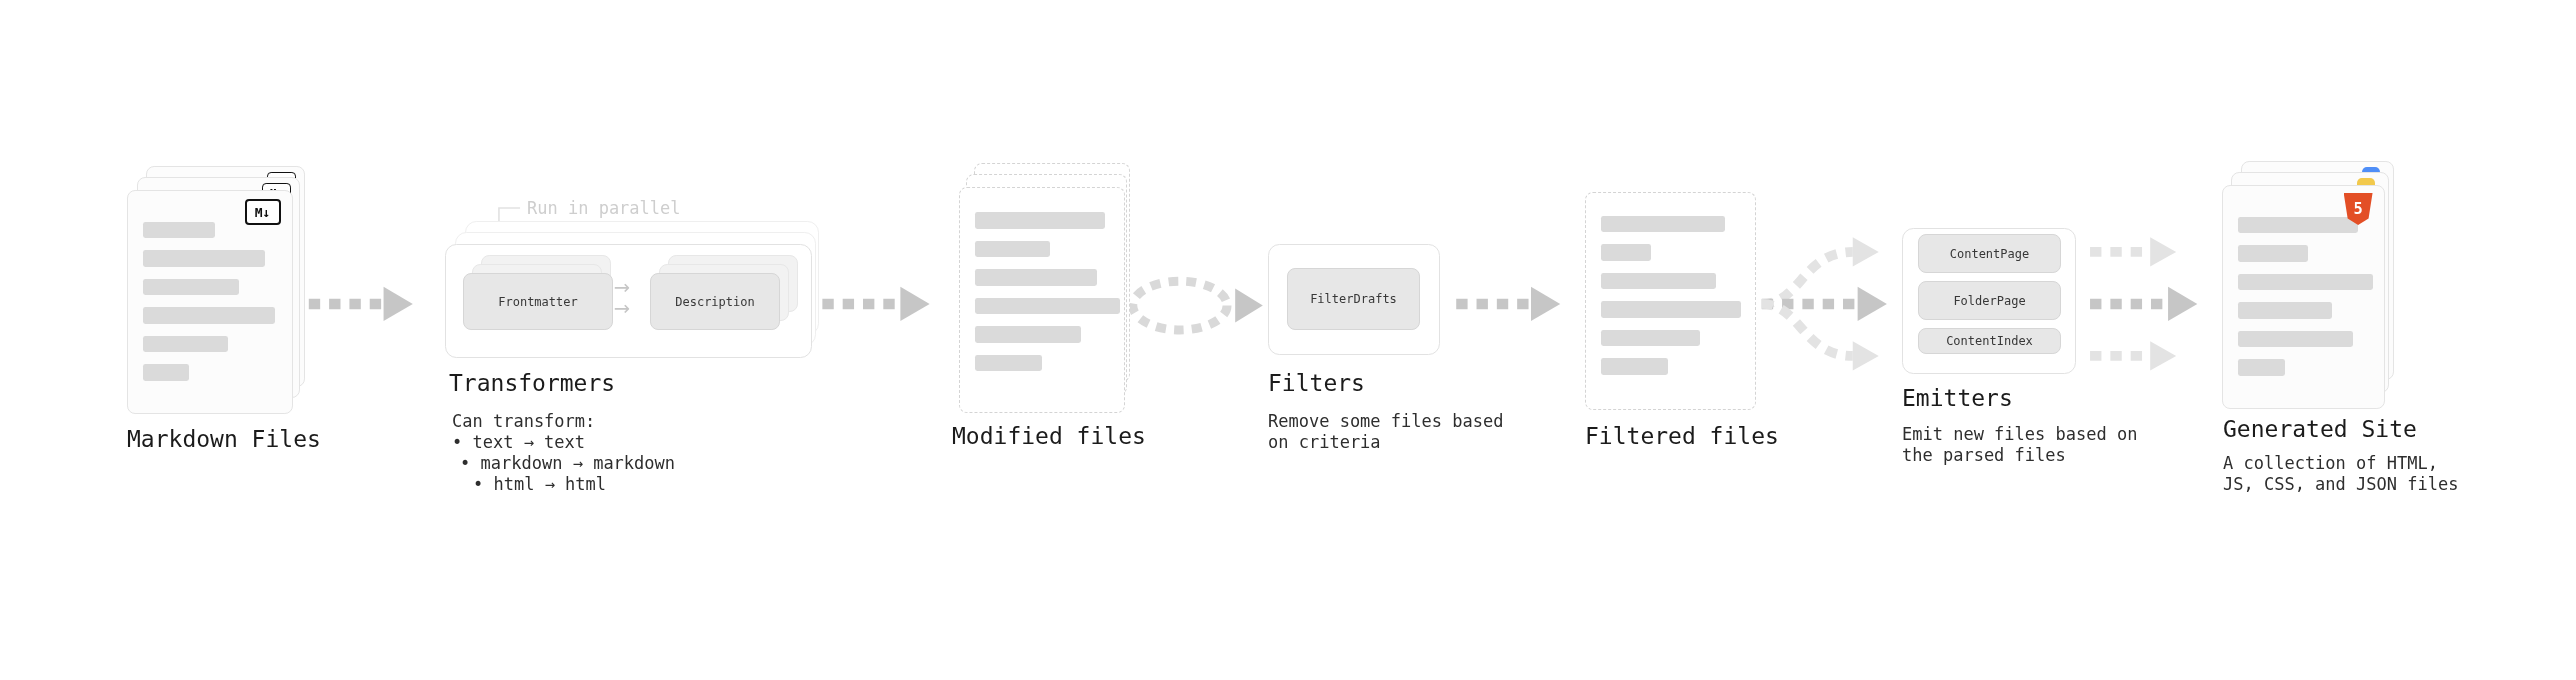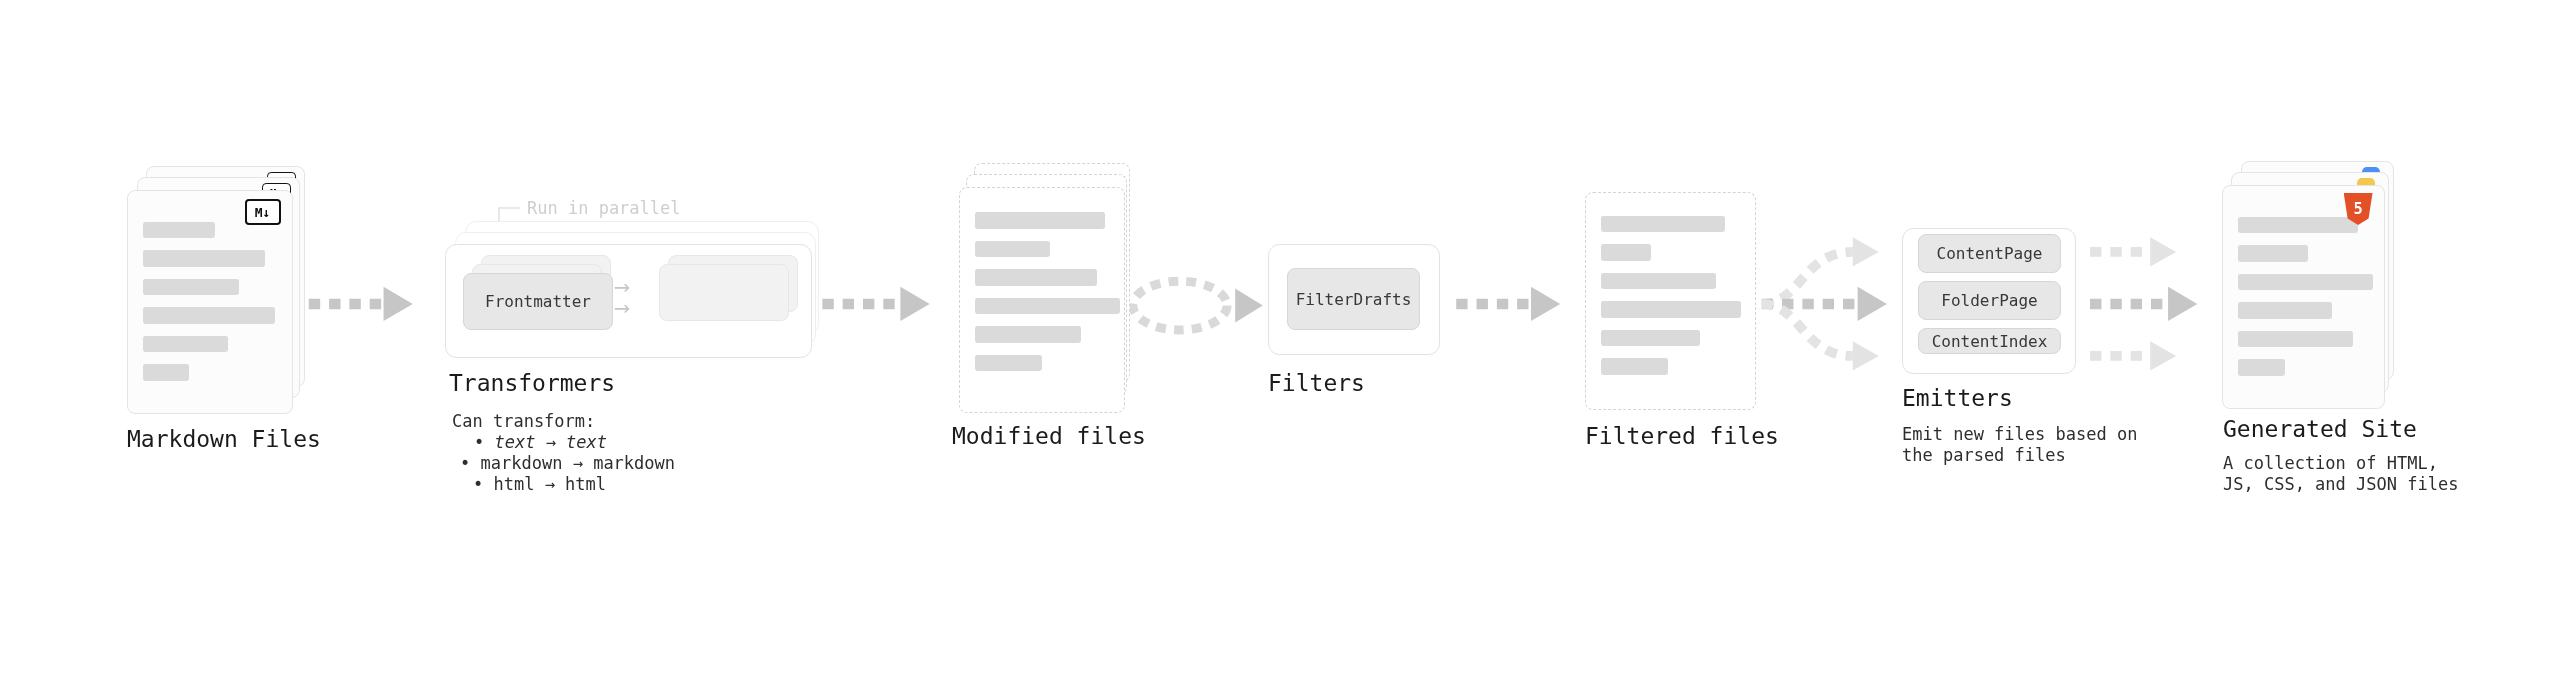--- a/index.html
+++ b/index.html
@@ -26,21 +26,21 @@
   .node-label { position:absolute; font-size:23px; color:#1b1b1b; white-space:nowrap; }
   .caption { position:absolute; font-size:17px; color:#2e2e2e; line-height:21px; white-space:nowrap; }
   .caption div { white-space:nowrap; }
 
   .groupbox { position:absolute; background:#ffffff; border:1.6px solid #e2e2e2; border-radius:11.4px; }
   .groupbox.ghost { border-color:#efefef; }
 
   .pill {
     position:absolute; background:#e7e7e7; border:0.8px solid #d6d6d6; border-radius:8.1px;
     display:flex; align-items:center; justify-content:center;
-    font-size:16px; color:#383838; white-space:nowrap;
+    font-size:12px; color:#383838; white-space:nowrap;
   }
   .pill.ghost { background:#f2f2f2; border-color:#e7e7e7; color:transparent; }
 
   .note { position:absolute; font-size:17px; color:#cecece; white-space:nowrap; }
 
   .flow-glyph { position:absolute; width:52px; text-align:center; color:#c6c6c6;
     font-size:19.5px; font-family:"DejaVu Sans", sans-serif; line-height:19.5px; }
 
   .md-badge {
     position:absolute; top:8.1px; right:11.4px; width:36px; height:26px;
@@ -130,46 +130,51 @@
 
   <div class="pill ghost" style="left:481px; top:255px; width:130px; height:57px;"></div>
   <div class="pill ghost" style="left:472px; top:264px; width:130px; height:57px;"></div>
   <div class="pill" style="left:463px; top:273px; width:150px; height:57px;">Frontmatter</div>
 
   <div class="flow-glyph" style="left:596px; top:278px;">→</div>
   <div class="flow-glyph" style="left:596px; top:299px;">→</div>
 
   <div class="pill ghost" style="left:668px; top:255px; width:130px; height:57px;"></div>
   <div class="pill ghost" style="left:659px; top:264px; width:130px; height:57px;"></div>
+  <div class="pill" style="left:650px; top:273px; width:130px; height:57px;">Description</div>
 
   <div class="note" style="left:527px; top:198px;">Run in parallel</div>
 
   <div class="node-label" style="left:449px; top:370px;">Transformers</div>
   <div class="caption" style="left:452px; top:411px;">
     <div>Can transform:</div>
-    <div style="margin-left:22px;font-style:italic;">• text → text</div>
+    <div style="margin-left:0;">• text → text</div>
     <div style="margin-left:8.1px;">• markdown → markdown</div>
     <div style="margin-left:21px;">• html → html</div>
   </div>
 
   <div class="file-card dashed" style="left:974px; top:163px; width:156px; height:219px;"></div>
   <div class="file-card dashed" style="left:966px; top:174px; width:161px; height:221px;"></div>
   <div class="file-card dashed" style="left:959px; top:187px; width:166px; height:226px;">
     <div class="bar" style="width:130px; margin-top:4.9px;"></div>
     <div class="bar" style="width:75px;"></div>
     <div class="bar" style="width:122px;"></div>
     <div class="bar" style="width:145px;"></div>
     <div class="bar" style="width:106px;"></div>
     <div class="bar" style="width:67px;"></div>
   </div>
   <div class="node-label" style="left:952px; top:423px;">Modified files</div>
 
   <div class="groupbox" style="left:1268px; top:244px; width:172px; height:111px;"></div>
   <div class="pill" style="left:1287px; top:268px; width:133px; height:62px;">FilterDrafts</div>
   <div class="node-label" style="left:1268px; top:370px;">Filters</div>
+  <div class="caption" style="left:1268px; top:411px;">
+    <div>Remove some files based</div>
+    <div>on criteria</div>
+  </div>
 
   <div class="file-card dashed" style="left:1585px; top:192px; width:171px; height:218px;">
     <div class="bar" style="width:124px; margin-top:3.3px;"></div>
     <div class="bar" style="width:50px;"></div>
     <div class="bar" style="width:115px;"></div>
     <div class="bar" style="width:140px;"></div>
     <div class="bar" style="width:99px;"></div>
     <div class="bar" style="width:67px;"></div>
   </div>
   <div class="node-label" style="left:1585px; top:423px;">Filtered files</div>

